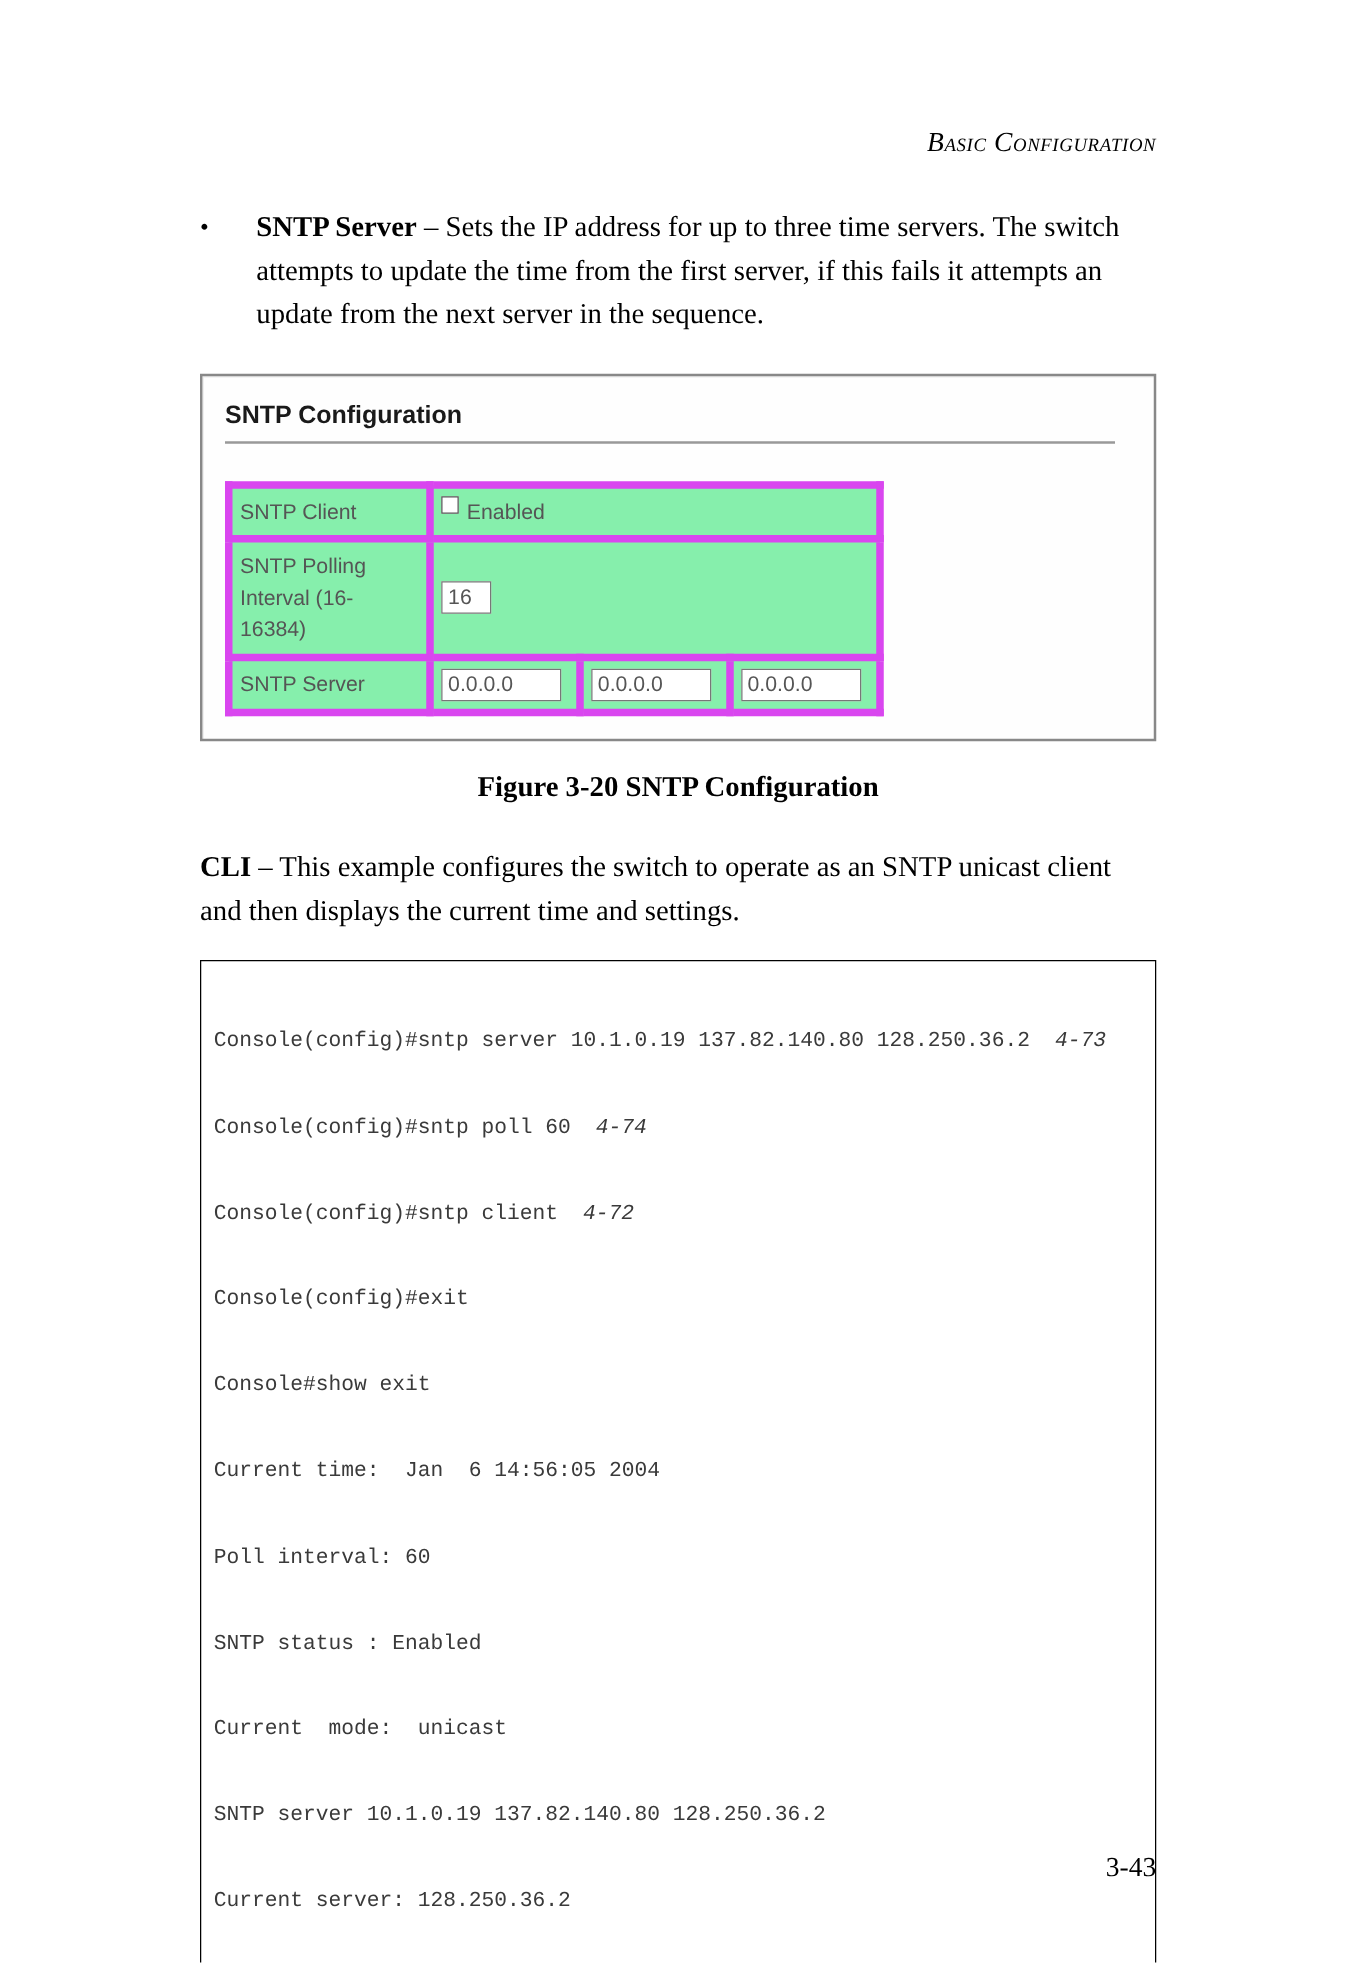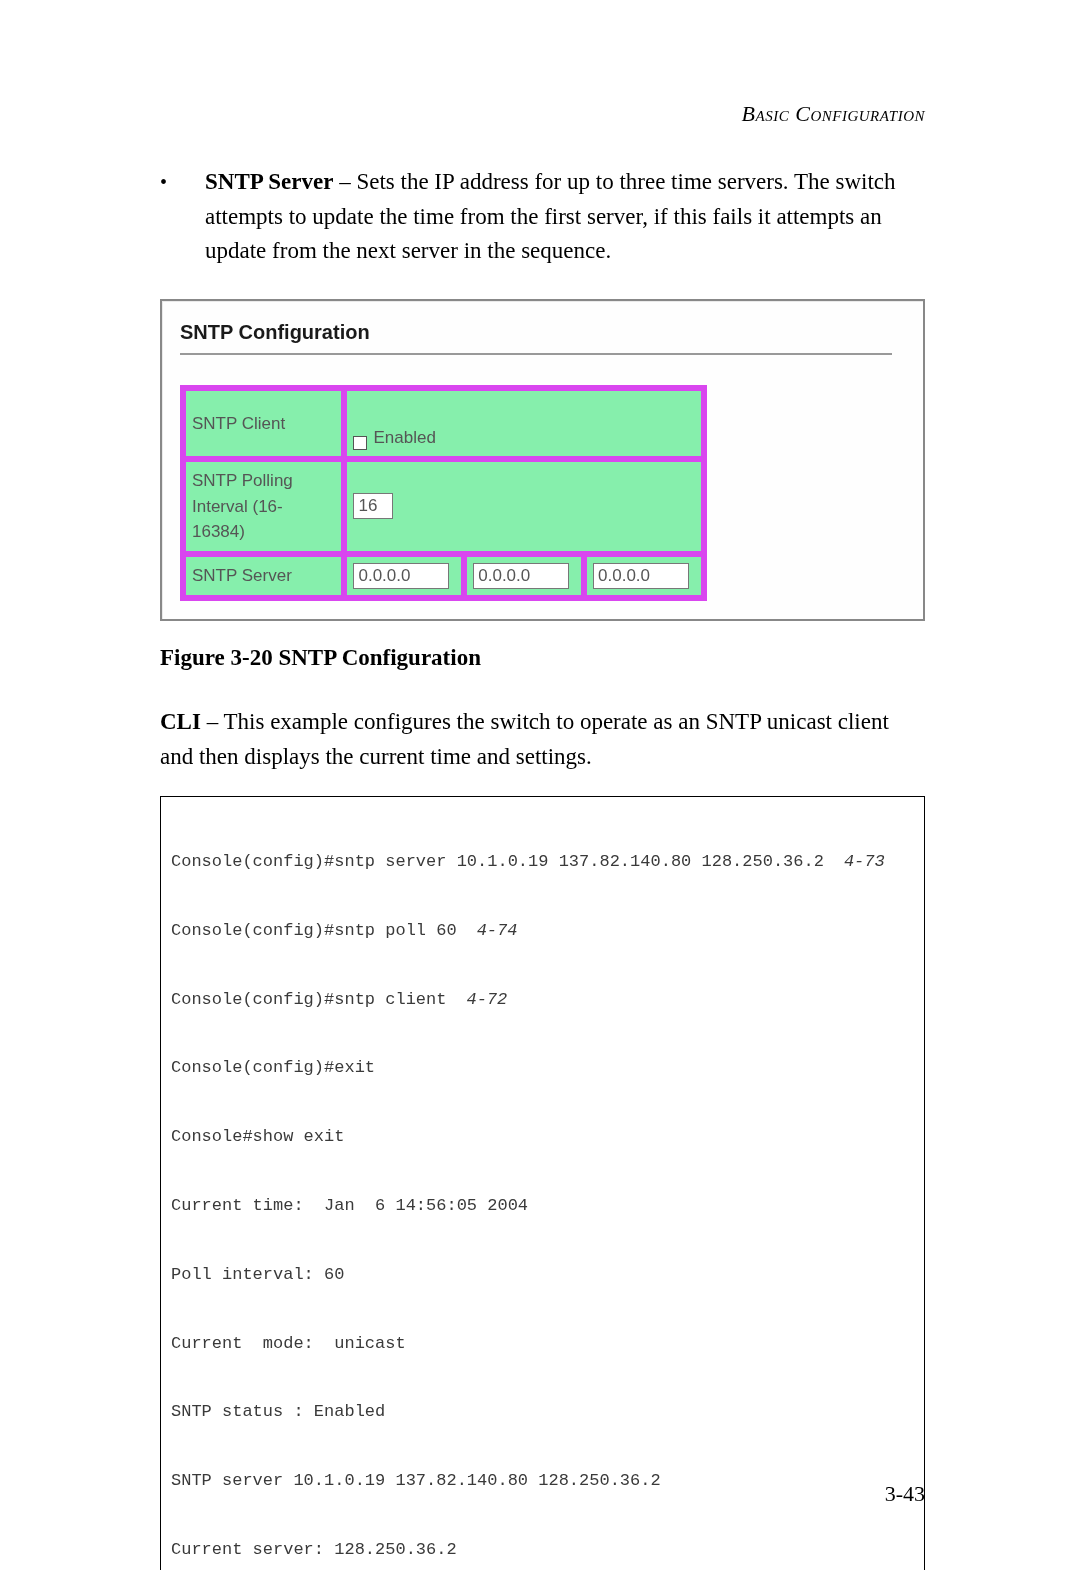--- a/index.html
+++ b/index.html
@@ -91,33 +91,32 @@
       border: 1px solid #777;
       padding: 2px 4px;
       width: 94%;
       background: #fff;
     }
     .short-input {
       width: 40px;
     }
     .checkbox-wrap {
       display: flex;
-      align-items: flex-end;
+      align-items: flex-start;
       gap: 6px;
-      margin-top: 28px;
     }
     .checkbox-box {
       display: inline-block;
       width: 14px;
       height: 14px;
       border: 1px solid #555;
       background: #fff;
     }
     .figure-caption {
-      text-align: left;
+      text-align: center;
       font-weight: bold;
       font-size: 23px;
       margin-bottom: 30px;
     }
     .cli-box {
       border: 1px solid #000;
       padding: 8px 10px;
       font-family: "Courier New", Courier, monospace;
       font-size: 17px;
       line-height: 1.35;
@@ -197,22 +196,22 @@
   </div>
 
   <div class="cli-box">
     <div class="cli-line"><span>Console(config)#sntp server 10.1.0.19 137.82.140.80 128.250.36.2</span><span class="cli-ref">4-73</span></div>
     <div class="cli-line"><span>Console(config)#sntp poll 60</span><span class="cli-ref">4-74</span></div>
     <div class="cli-line"><span>Console(config)#sntp client</span><span class="cli-ref">4-72</span></div>
     <div class="cli-line"><span>Console(config)#exit</span></div>
     <div class="cli-line"><span>Console#show exit</span></div>
     <div class="cli-line"><span>Current time:  Jan  6 14:56:05 2004</span></div>
     <div class="cli-line"><span>Poll interval: 60</span></div>
+    <div class="cli-line"><span>SNTP status : Enabled</span></div>
     <div class="cli-line"><span>Current  mode:  unicast</span></div>
-    <div class="cli-line"><span>SNTP status : Enabled</span></div>
     <div class="cli-line"><span>SNTP server 10.1.0.19 137.82.140.80 128.250.36.2</span></div>
     <div class="cli-line"><span>Current server: 128.250.36.2</span></div>
     
   </div>
 
 </div>
 
 <div class="page-number">3-43</div>
 
 </body></html>

